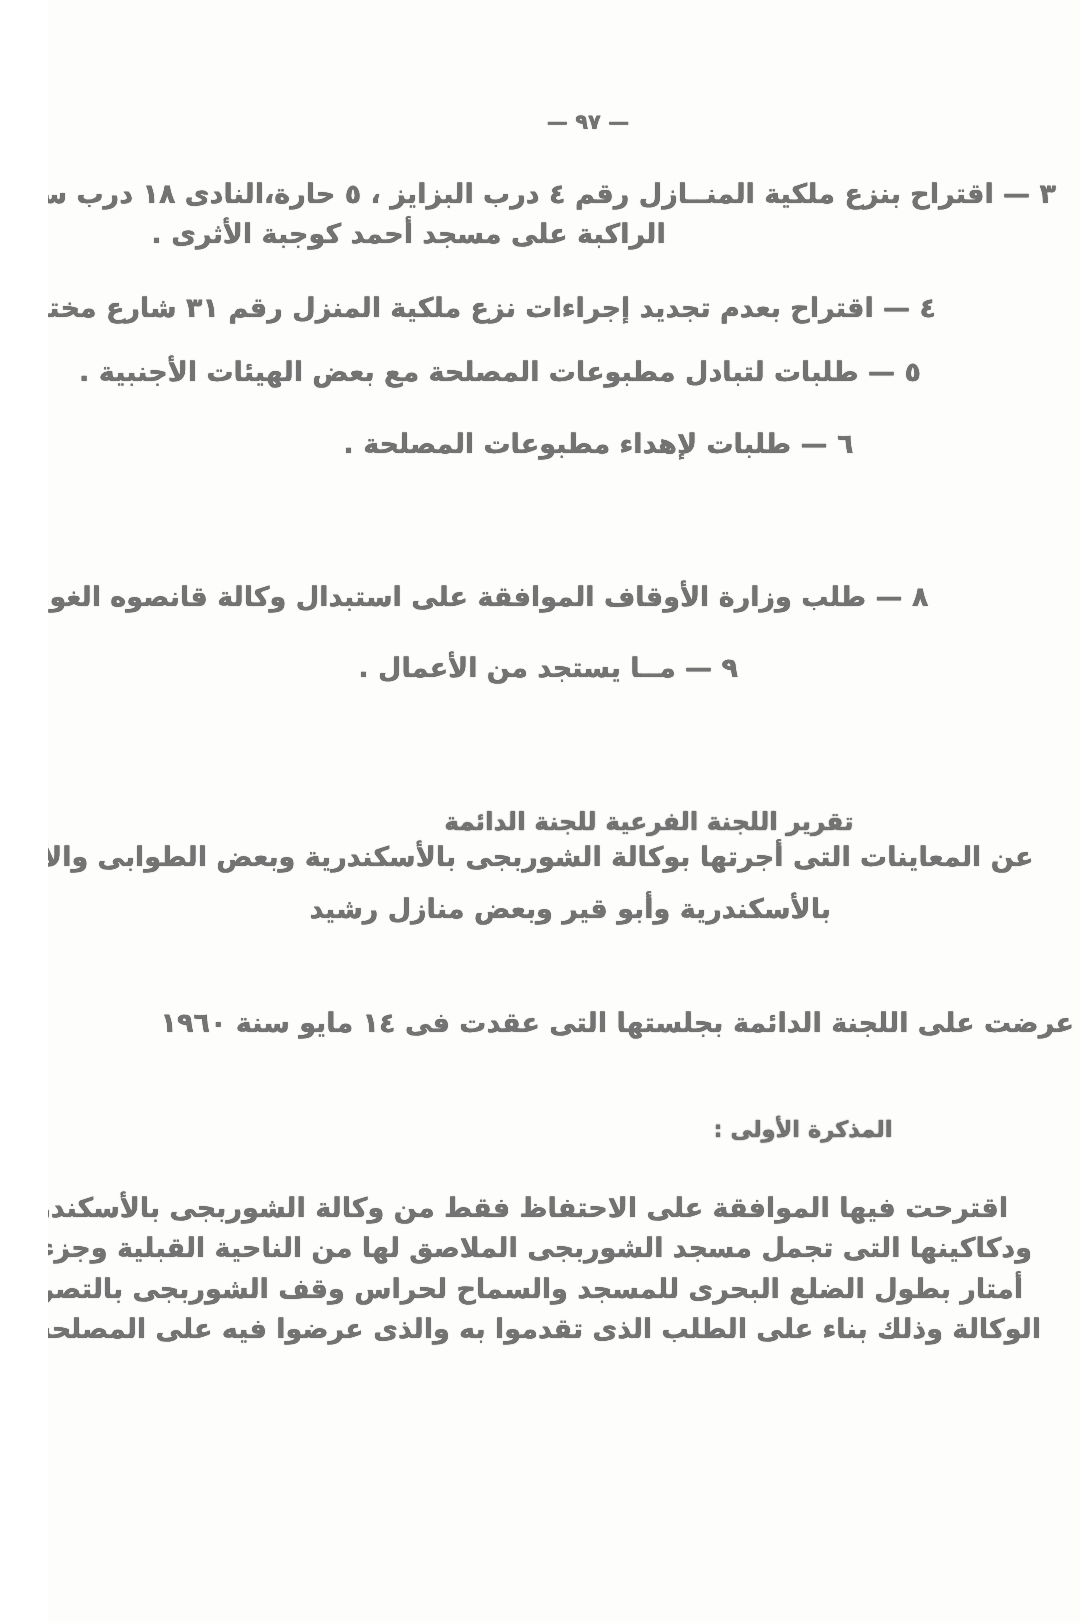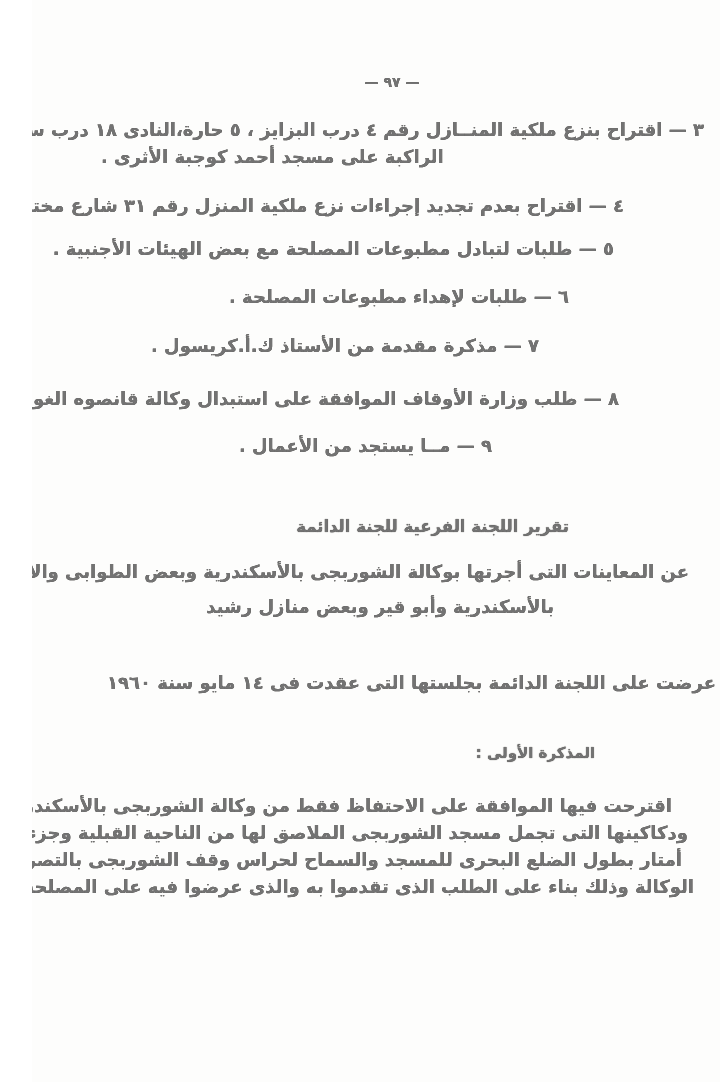--- a/index.html
+++ b/index.html
@@ -57,27 +57,26 @@
 
   <div class="line" style="top:119px; right:48px;">٣ — اقتراح بنزع ملكية المنــازل رقم ٤ درب البزايز ، ٥ حارة،النادى ١٨ درب سنجر</div>
   <div class="line" style="top:146px; left:69px;">الراكبة على مسجد أحمد كوجبة الأثرى .</div>
 
   <div class="line" style="top:195px; right:128px;">٤ — اقتراح بعدم تجديد إجراءات نزع ملكية المنزل رقم ٣١ شارع مختار باشا .</div>
 
   <div class="line" style="top:238px; right:138px;">٥ — طلبات لتبادل مطبوعات المصلحة مع بعض الهيئات الأجنبية .</div>
 
   <div class="line" style="top:286px; right:183px;">٦ — طلبات لإهداء مطبوعات المصلحة .</div>
 
-  <div class="line" style="top:335px; right:213px;">٧ — مذكرة مقدمة من الأستاذ ك.أ.كريسول .</div>
 
   <div class="line" style="top:388px; right:133px;">٨ — طلب وزارة الأوقاف الموافقة على استبدال وكالة قانصوه الغورى بالمحلة الكبرى .</div>
 
   <div class="line" style="top:435px; right:260px;">٩ — مــا يستجد من الأعمال .</div>
 
-  <div class="line section-title" style="top:516px; right:183px;">تقرير اللجنة الفرعية للجنة الدائمة</div>
+  <div class="line section-title" style="top:537px; right:183px;">تقرير اللجنة الفرعية للجنة الدائمة</div>
 
   <div class="line" style="top:561px; right:63px;">عن المعاينات التى أجرتها بوكالة الشوربجى بالأسكندرية وبعض الطوابى والأبراج .</div>
   <div class="line" style="top:596px; right:198px;">بالأسكندرية وأبو قير وبعض منازل رشيد</div>
 
   <div class="line" style="top:672px; left:75px;text-align:center;">مذكرات عرضت على اللجنة الدائمة بجلستها التى عقدت فى ١٤ مايو سنة ١٩٦٠</div>
 
   <div class="line memo-heading" style="top:742px; right:157px;">المذكرة الأولى :</div>
 
   <div class="line" style="top:795px; right:80px;">اقترحت فيها الموافقة على الاحتفاظ فقط من وكالة الشوربجى بالأسكندرية بحواصلها</div>
   <div class="line" style="top:822px; right:64px;">ودكاكينها التى تجمل مسجد الشوربجى الملاصق لها من الناحية القبلية وجزء منها بعرض ثلاثة</div>

